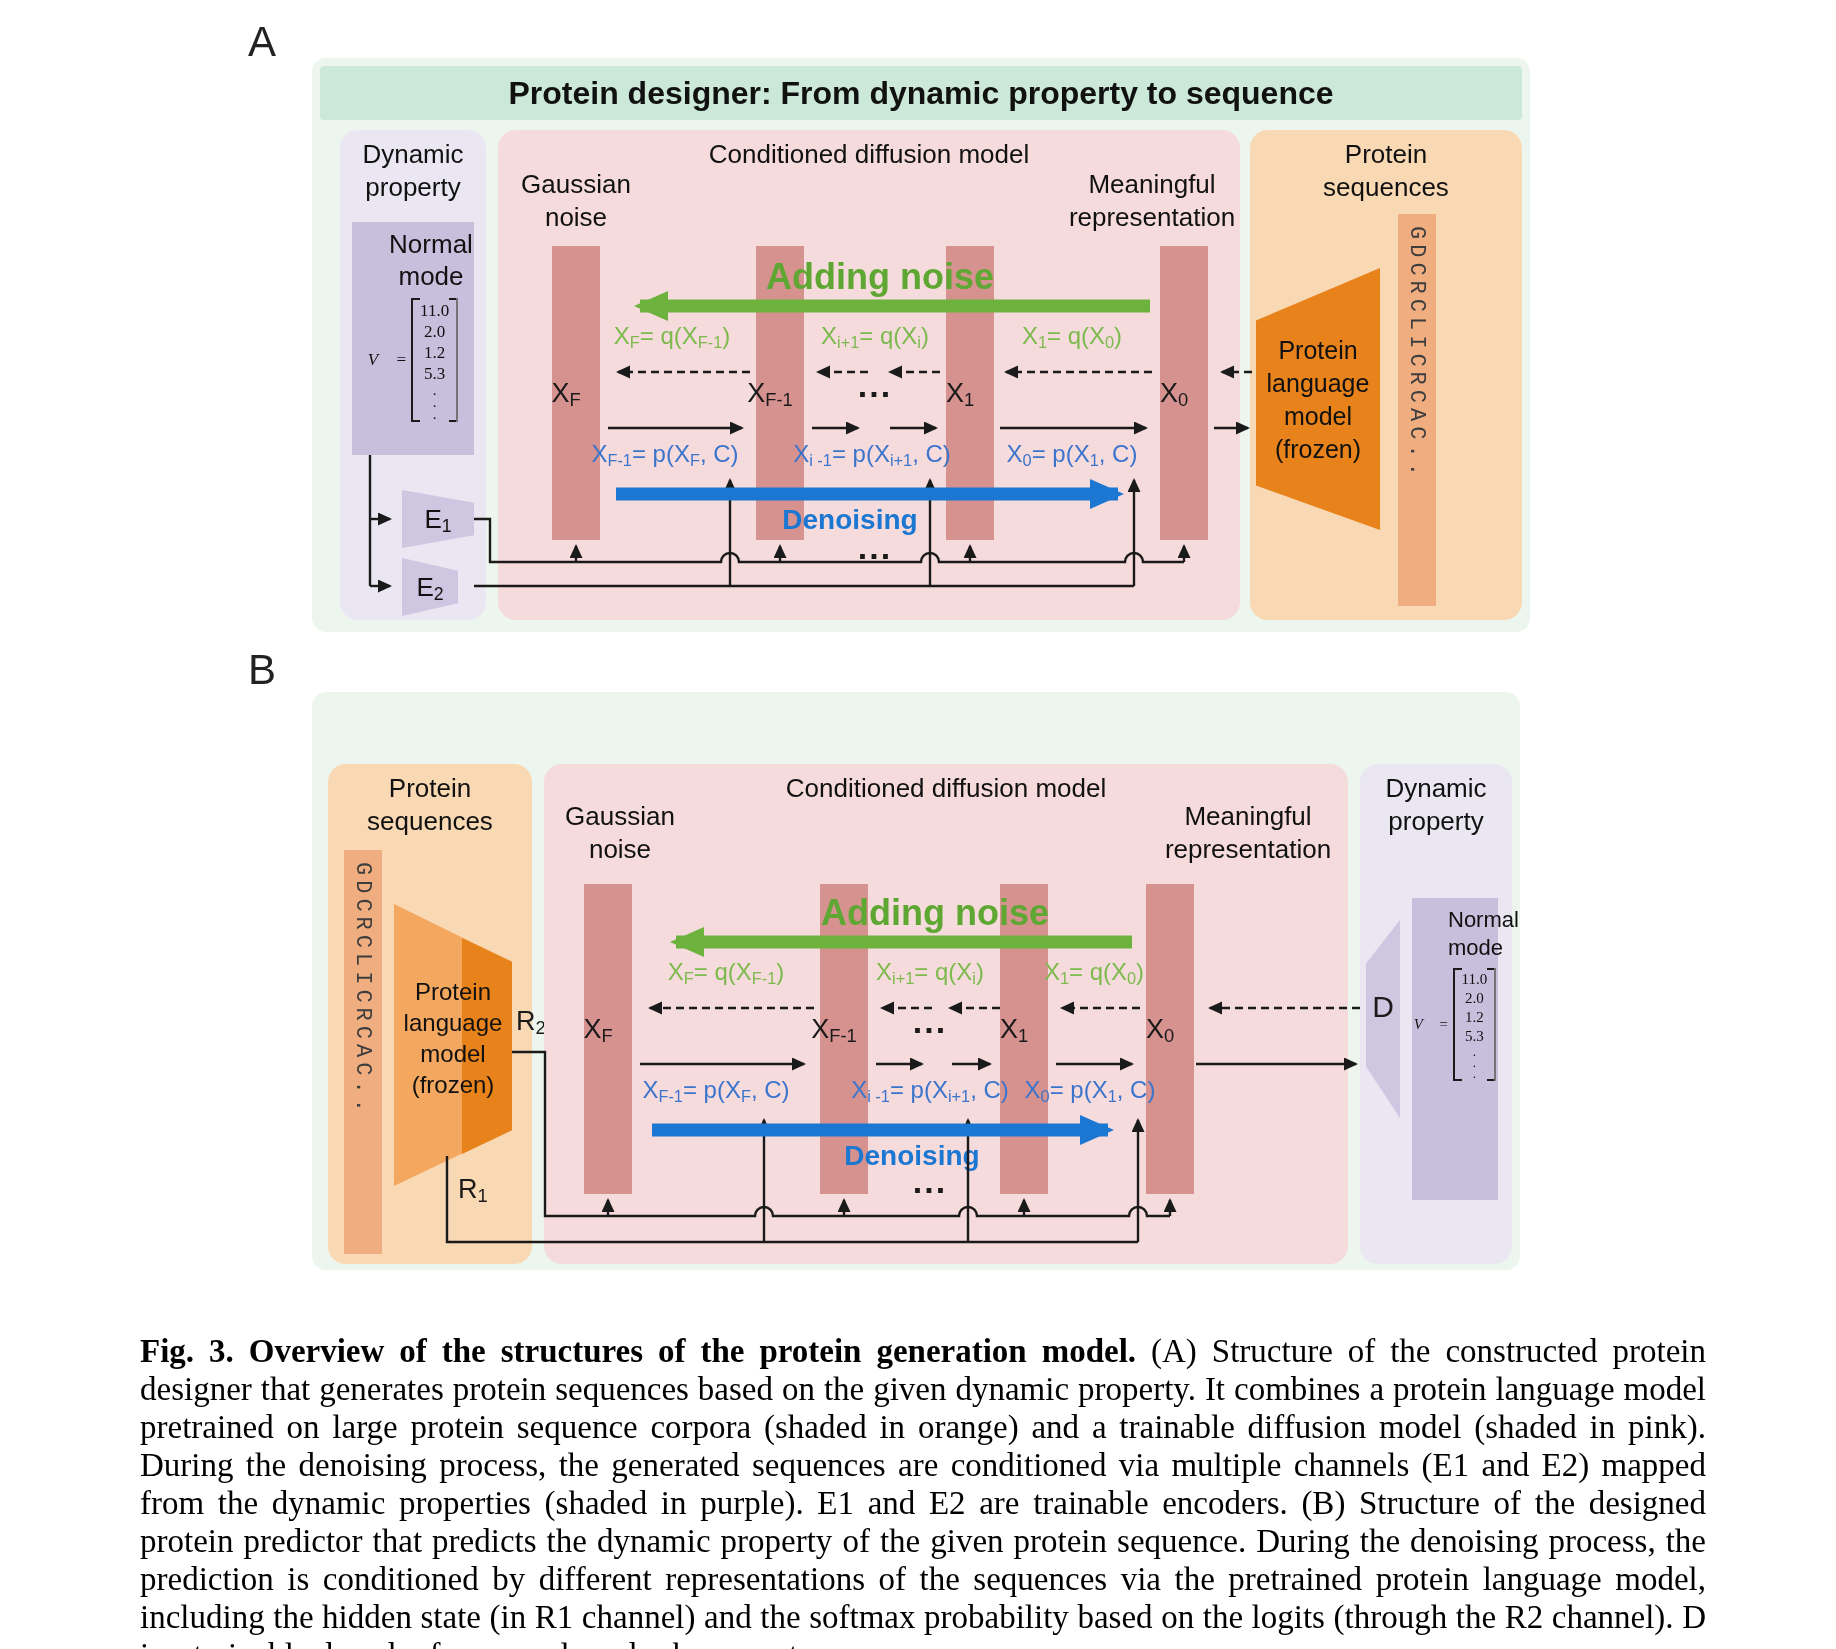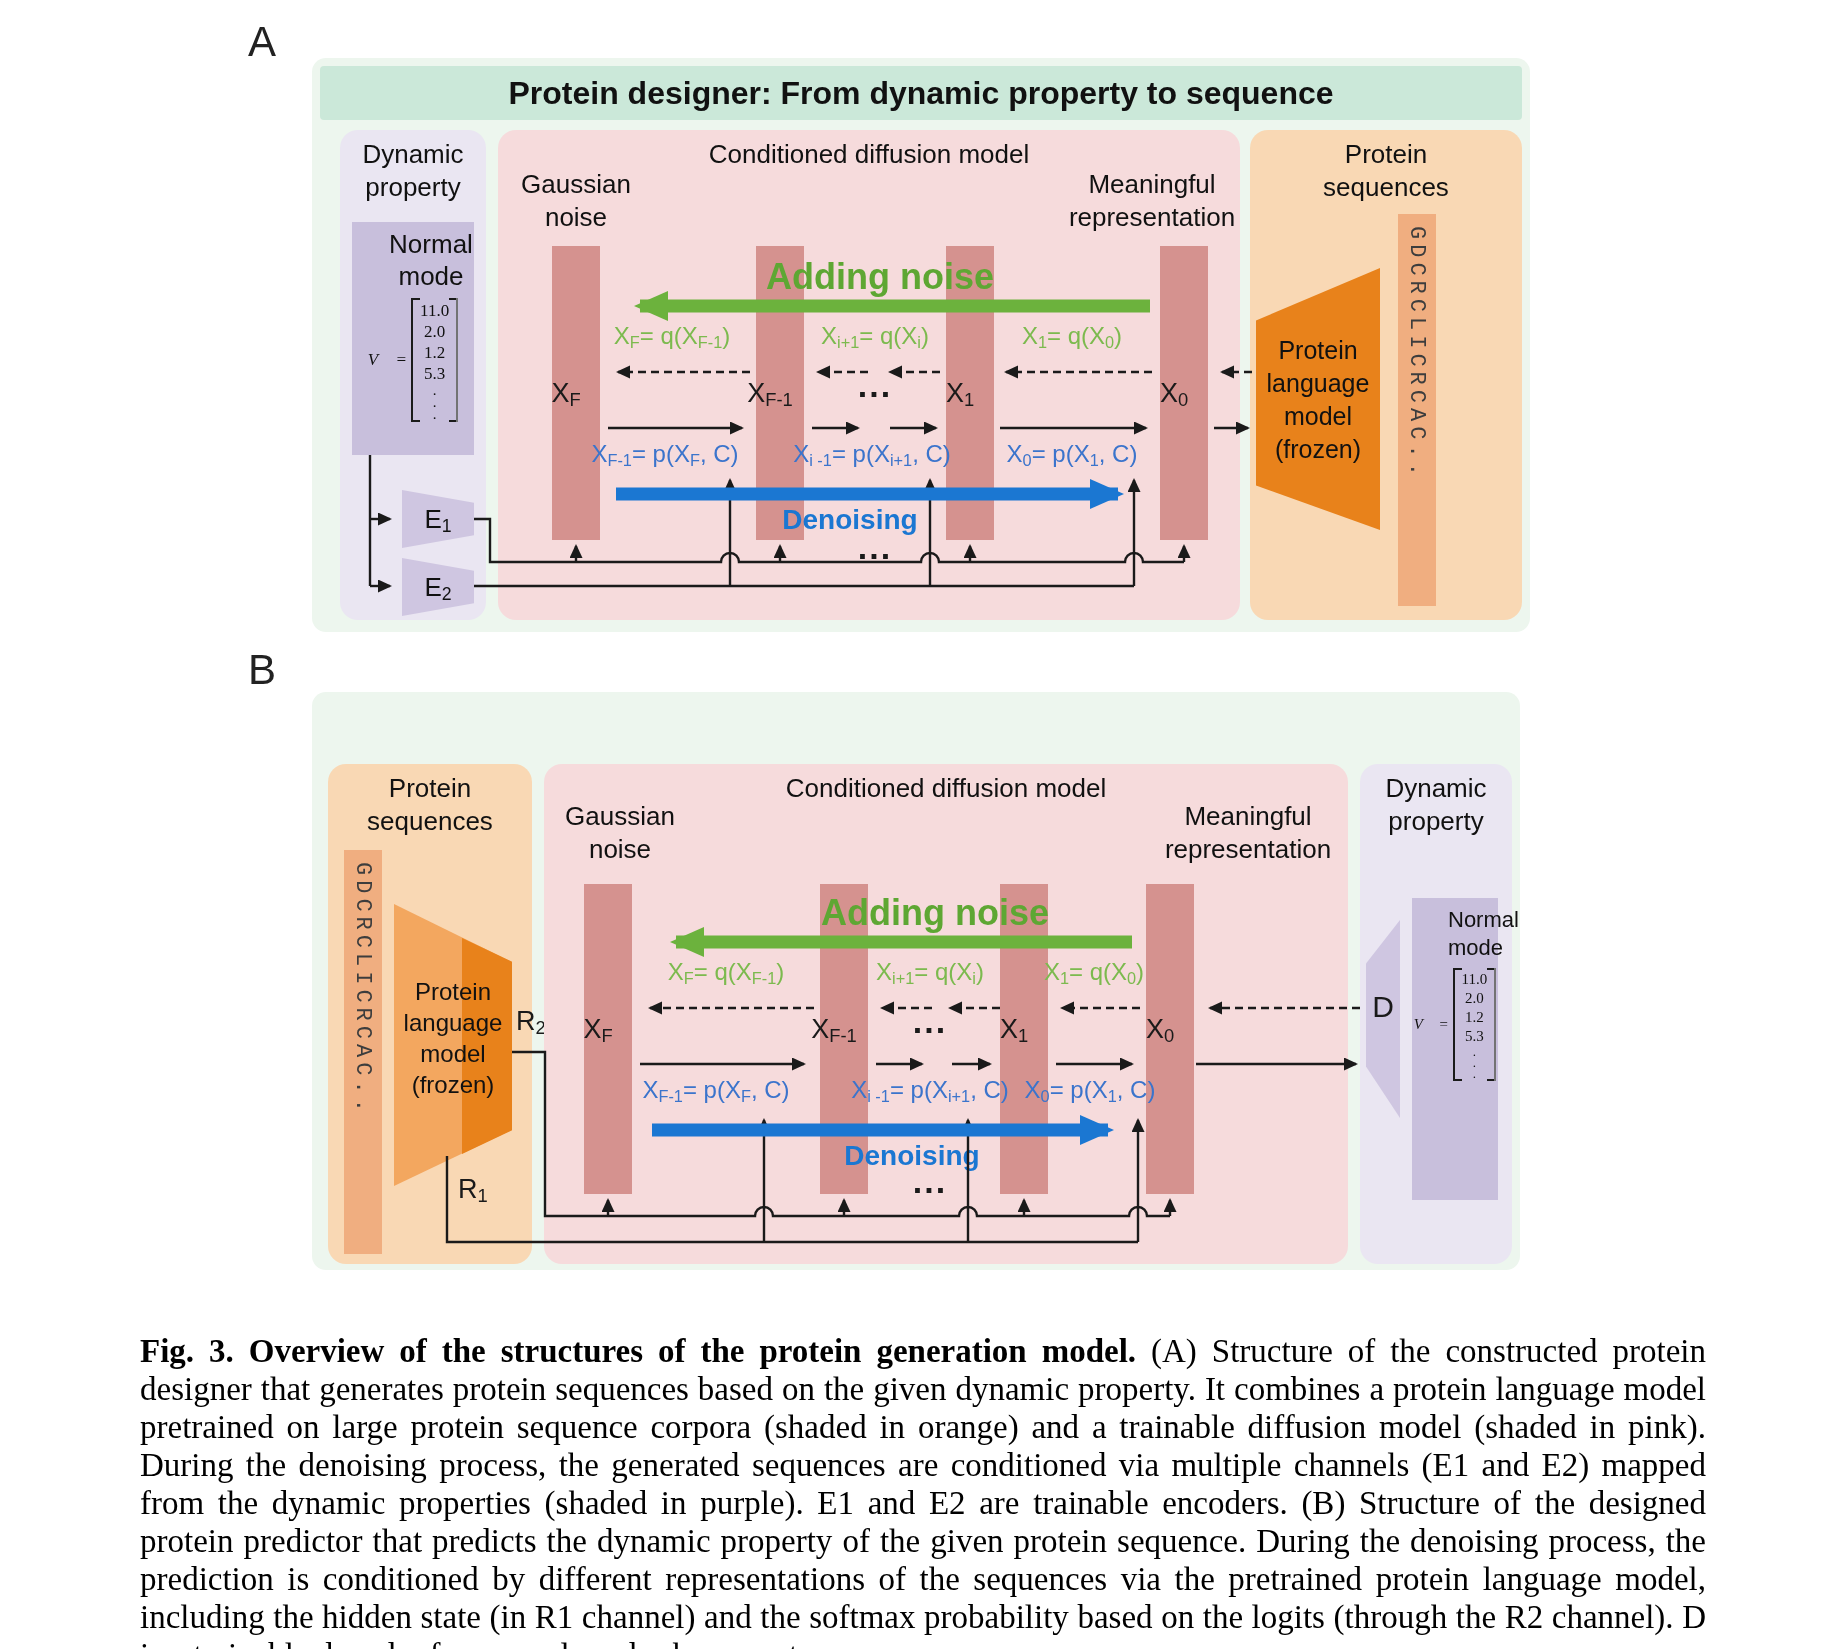--- a/index.html
+++ b/index.html
@@ -72,21 +72,21 @@
         <div class="vec-row">5.3</div>
         <div class="vec-row dot">.</div>
         <div class="vec-row dot">.</div>
         <div class="vec-row dot">.</div>
       </span>
     </div>
   </div>
   <div class="enc" style="left:402px;top:490px;width:72px;height:58px;">
       <span>E<sub>1</sub></span>
     </div>
-  <div class="enc" style="left:402px;top:558px;width:72px;height:58px;">
+  <div class="enc" style="left:402px;top:558px;width:56px;height:58px;">
       <span>E<sub>2</sub></span>
     </div>
 
   <div class="sub-panel" style="left:498px;top:130px;width:742px;height:490px;background:#f6dbdc;"></div>
   <div class="lbl ctr" style="left:869px;top:138px;width:400px;">Conditioned diffusion model</div>
   <div class="lbl ctr" style="left:576px;top:168px;width:160px;">Gaussian noise</div>
   <div class="lbl ctr" style="left:1152px;top:168px;width:215px;">Meaningful representation</div>
 
   <div class="bar" style="left:552px;top:246px;width:48px;height:294px;"></div>
   <div class="bar" style="left:756px;top:246px;width:48px;height:294px;"></div>

